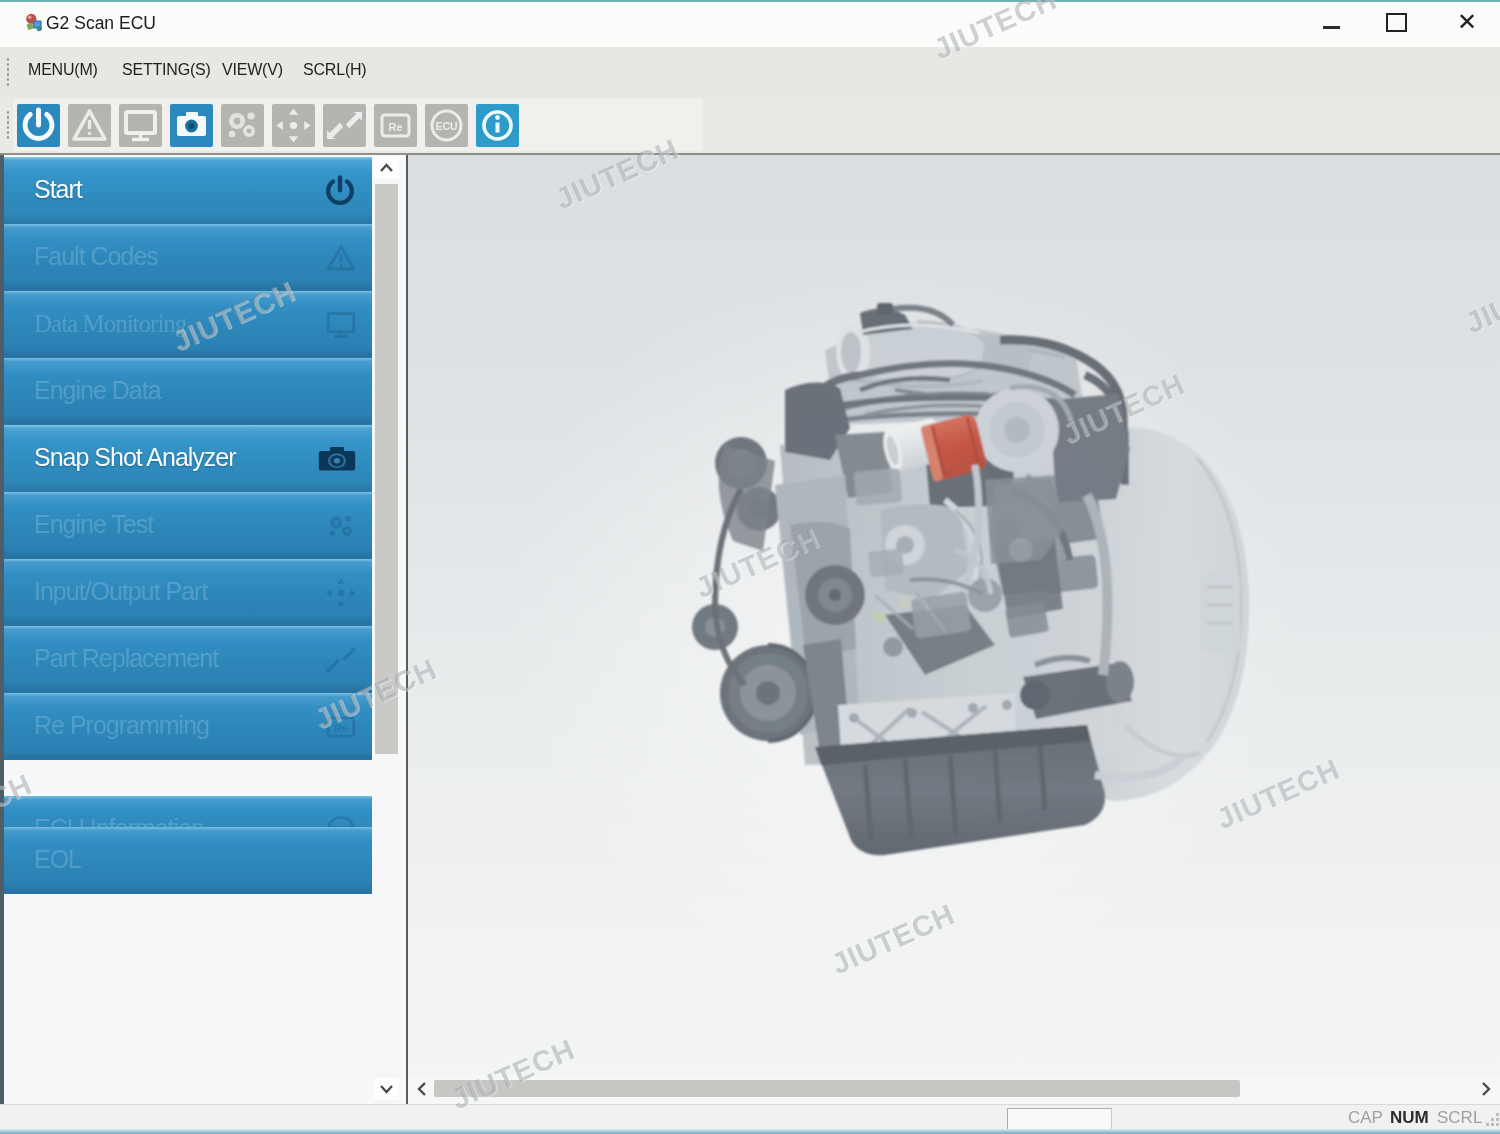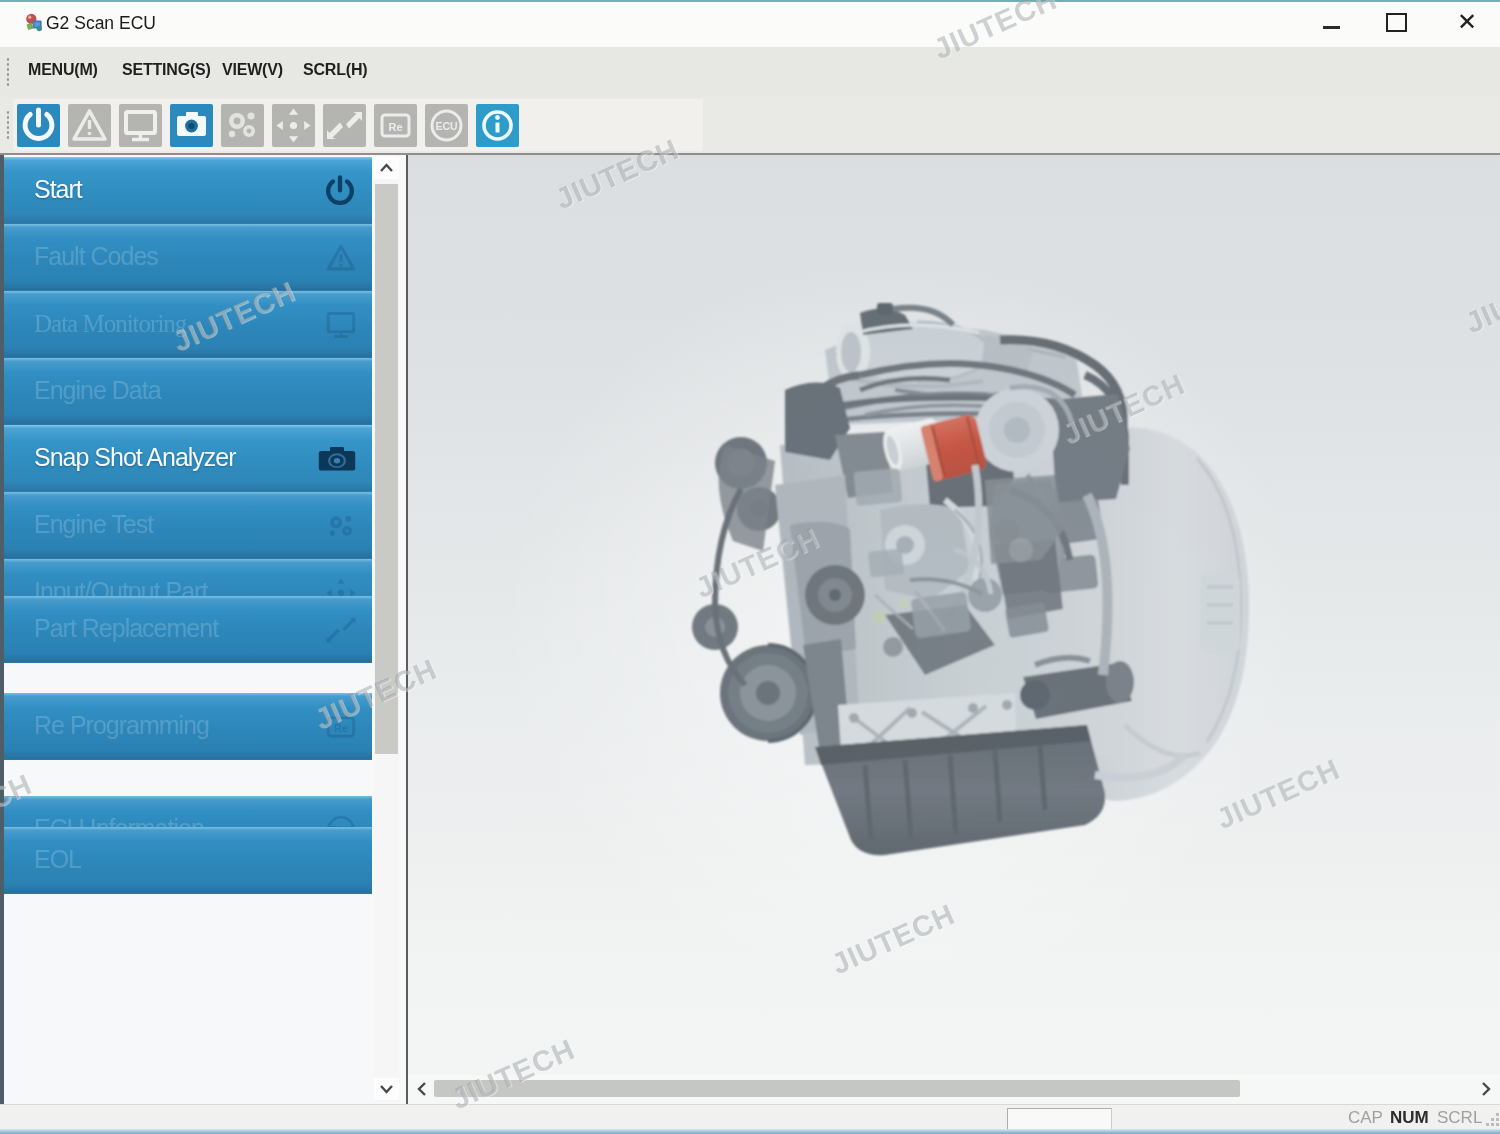--- a/index.html
+++ b/index.html
@@ -9,21 +9,21 @@
 
   
   #titlebar{left:0;top:0;width:1500px;height:47px;background:#fbfbfa;border-top:2px solid #6fb0b4;}
   #appicon{left:25px;top:12px;width:19px;height:21px;}
   #apptitle{left:46px;top:13px;font-size:17.5px;color:#1b1b1b;letter-spacing:0px;}
 
   
   #menubar{left:0;top:47px;width:1500px;height:50px;background:#e7e7e4;}
   .grip{width:3px;background-image:radial-gradient(circle,#9a9a98 1px,transparent 1.6px);
         background-size:4px 5px;background-repeat:repeat-y;}
-  .menuitem{top:14px;font-size:16px;color:#1f1f1f;font-weight:700;letter-spacing:-0.2px;}
+  .menuitem{top:14px;font-size:16px;color:#1f1f1f;font-weight:400;letter-spacing:-0.2px;}
 
   
   #toolbar{left:0;top:97px;width:1500px;height:56px;background:#e9e9e6;}
   #toolpanel{left:13px;top:2px;width:690px;height:52px;background:#f1f0ed;border-radius:2px;}
   .tbtn{top:7px;width:43px;height:43px;border-radius:2px;}
   .tbtn.on{background:#2b89bd;}
   .tbtn.on2{background:#2e9cc9;}
   .tbtn.off{background:#b4b4b1;}
   .tbtn svg{position:absolute;left:0;top:0;}
 
@@ -266,21 +266,21 @@
   <svg class="ico" width="34" height="34" viewBox="0 0 28 28">
       <g fill="#0d3d63">
         <path d="M14 2l3.2 4.4h-6.4z"></path>
         <path d="M14 26l-3.2-4.4h6.4z"></path>
         <path d="M2 14l4.4-3.2v6.4z"></path>
         <path d="M26 14l-4.4 3.2v-6.4z"></path>
         <circle cx="14" cy="14" r="2.6"></circle>
       </g>
     </svg>
   </div>
-<div class="abs sbtn" style="top:596px;">
+<div class="abs sbtn" style="top:626px;">
     <div class="bg"></div>
     <div class="lbl">Part Replacement</div>
   <svg class="ico" width="34" height="34" viewBox="0 0 28 28">
       <g fill="#0d3d63">
         <path d="M15 13 23 5l-2.5-1h5.5v5.5L25 7l-8 8z"></path>
         <path d="M13 15 5 23l2.5 1H2v-5.5L3 21l8-8z"></path>
       </g>
     </svg>
   </div>
 <div class="abs sbtn" style="top:693px;">

